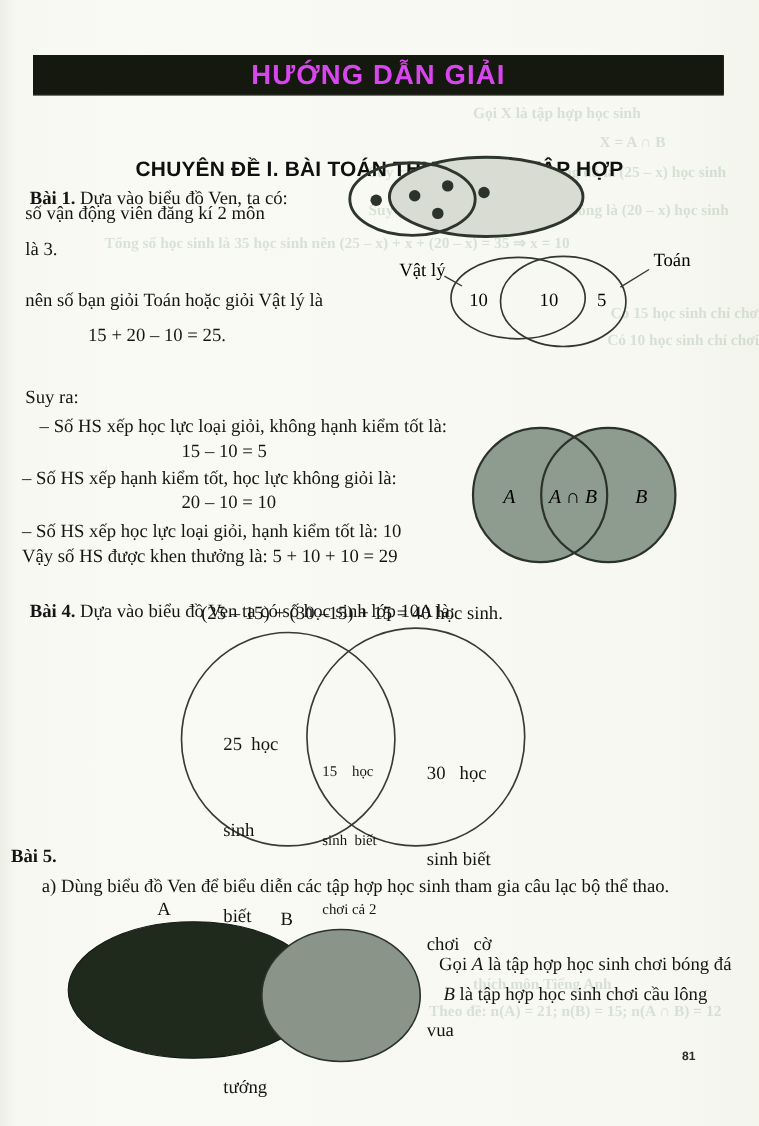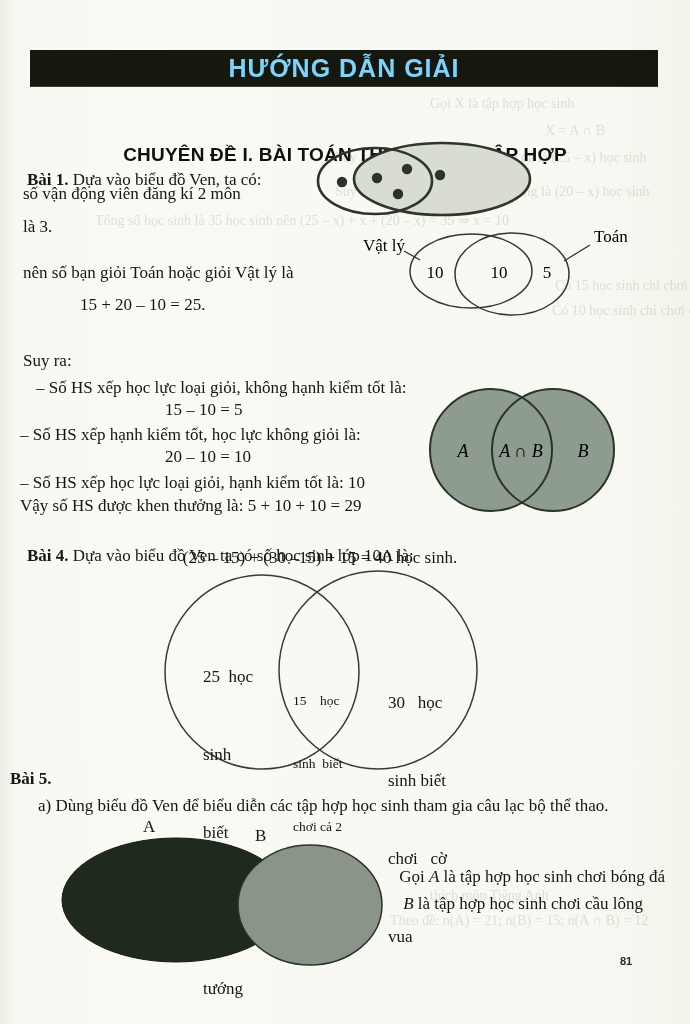--- a/index.html
+++ b/index.html
@@ -7,31 +7,31 @@
   .page{
     position:relative;width:690px;height:1024px;overflow:hidden;
     background:linear-gradient(90deg,#edefe6 0px,#f7f8f2 16px,#f9faf4 120px,#f7f8f1 600px,#f3f4ec 690px);
     font-family:"Liberation Serif",serif;color:#151515;
   }
   .t{position:absolute;white-space:pre;font-size:17px;line-height:1.25;}
   .b{font-weight:bold;}
   .i{font-style:italic;}
   .banner{
     position:absolute;left:30px;top:50px;width:628px;height:36px;
-    background:#15180f;color:#7dd3fc;display:flex;align-items:center;justify-content:center;
+    background:#15180f;color:#d946ef;display:flex;align-items:center;justify-content:center;
     font-family:"Liberation Sans",sans-serif;font-weight:bold;font-size:25px;letter-spacing:1px;
     box-shadow:0 1px 0 #3a3d33;
   }
   .chapter{
     position:absolute;left:0;top:103px;width:690px;text-align:center;
     font-family:"Liberation Sans",sans-serif;font-weight:bold;font-size:19px;color:#101010;letter-spacing:.2px;margin-top:41px;
   }
   svg{position:absolute;overflow:visible;}
   .vennline{font-family:"Liberation Serif",serif;}
-  .bleed{position:absolute;white-space:pre;font-size:14px;color:#8fac92;opacity:.30;filter:blur(.4px);}
+  .bleed{position:absolute;white-space:pre;font-size:14px;color:#8fac92;opacity:.30;filter:blur(.4px);font-weight:bold;}
   .vt{position:absolute;font-size:17px;line-height:26px;white-space:pre;}
   .vt span{display:block;}
   .vtm{font-size:13.5px;line-height:21px;}
   .pagenum{position:absolute;left:620px;top:955px;font-family:"Liberation Sans",sans-serif;font-weight:bold;font-size:11px;color:#27292b;}
 </style>
 </head>
 <body>
 
 <div class="page">
 

